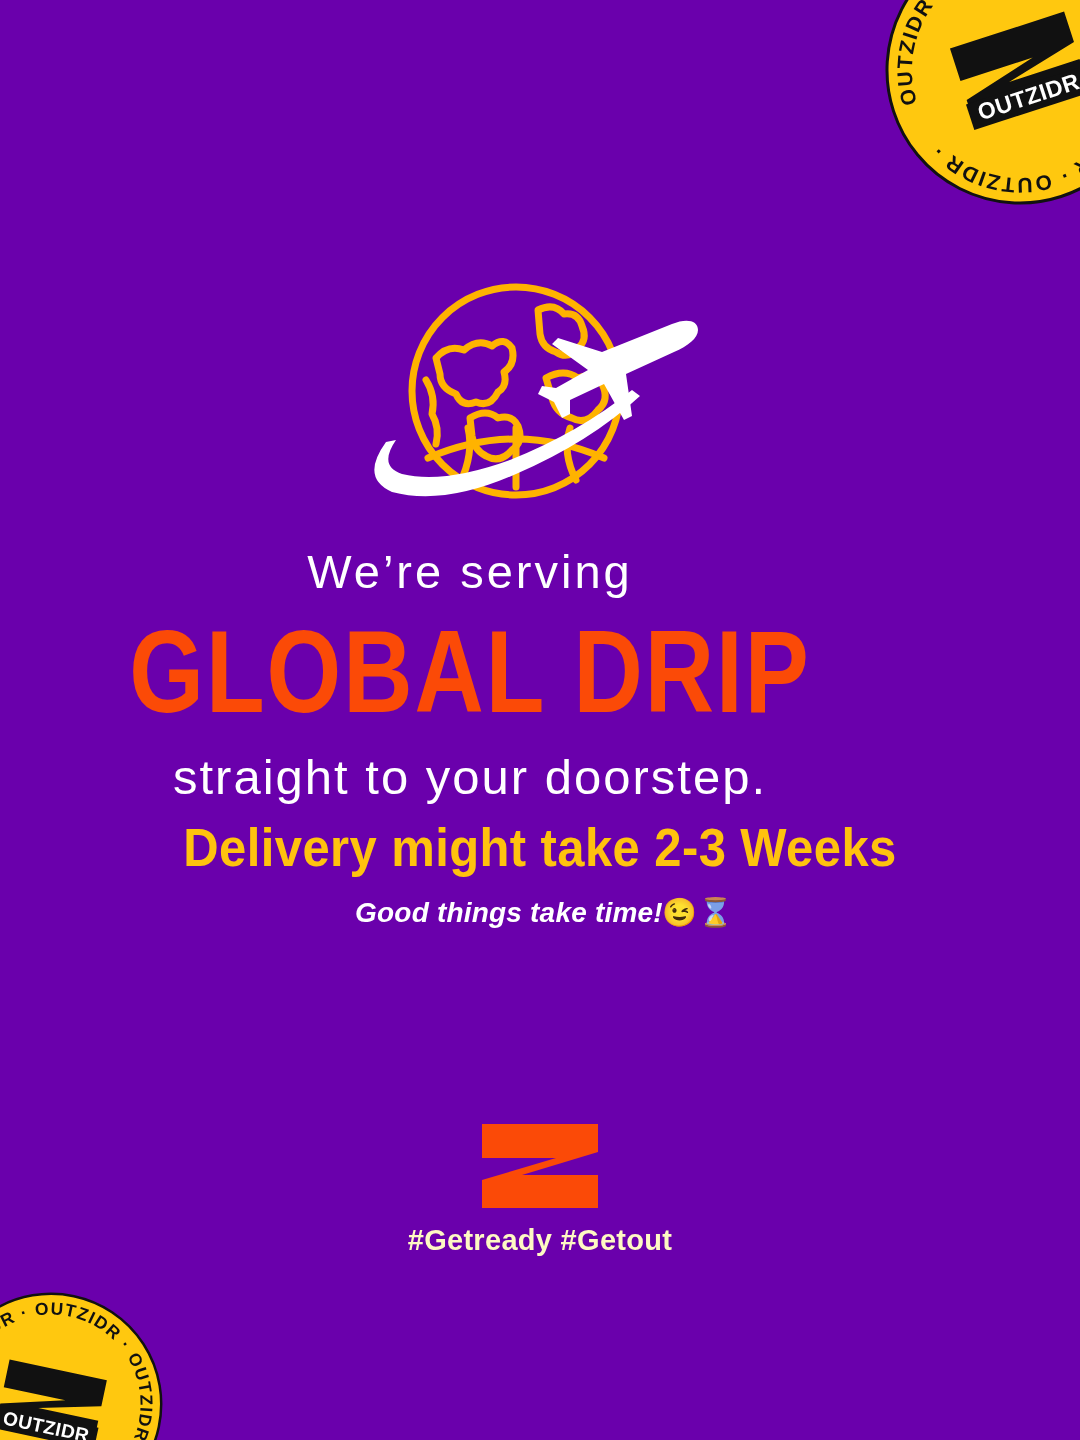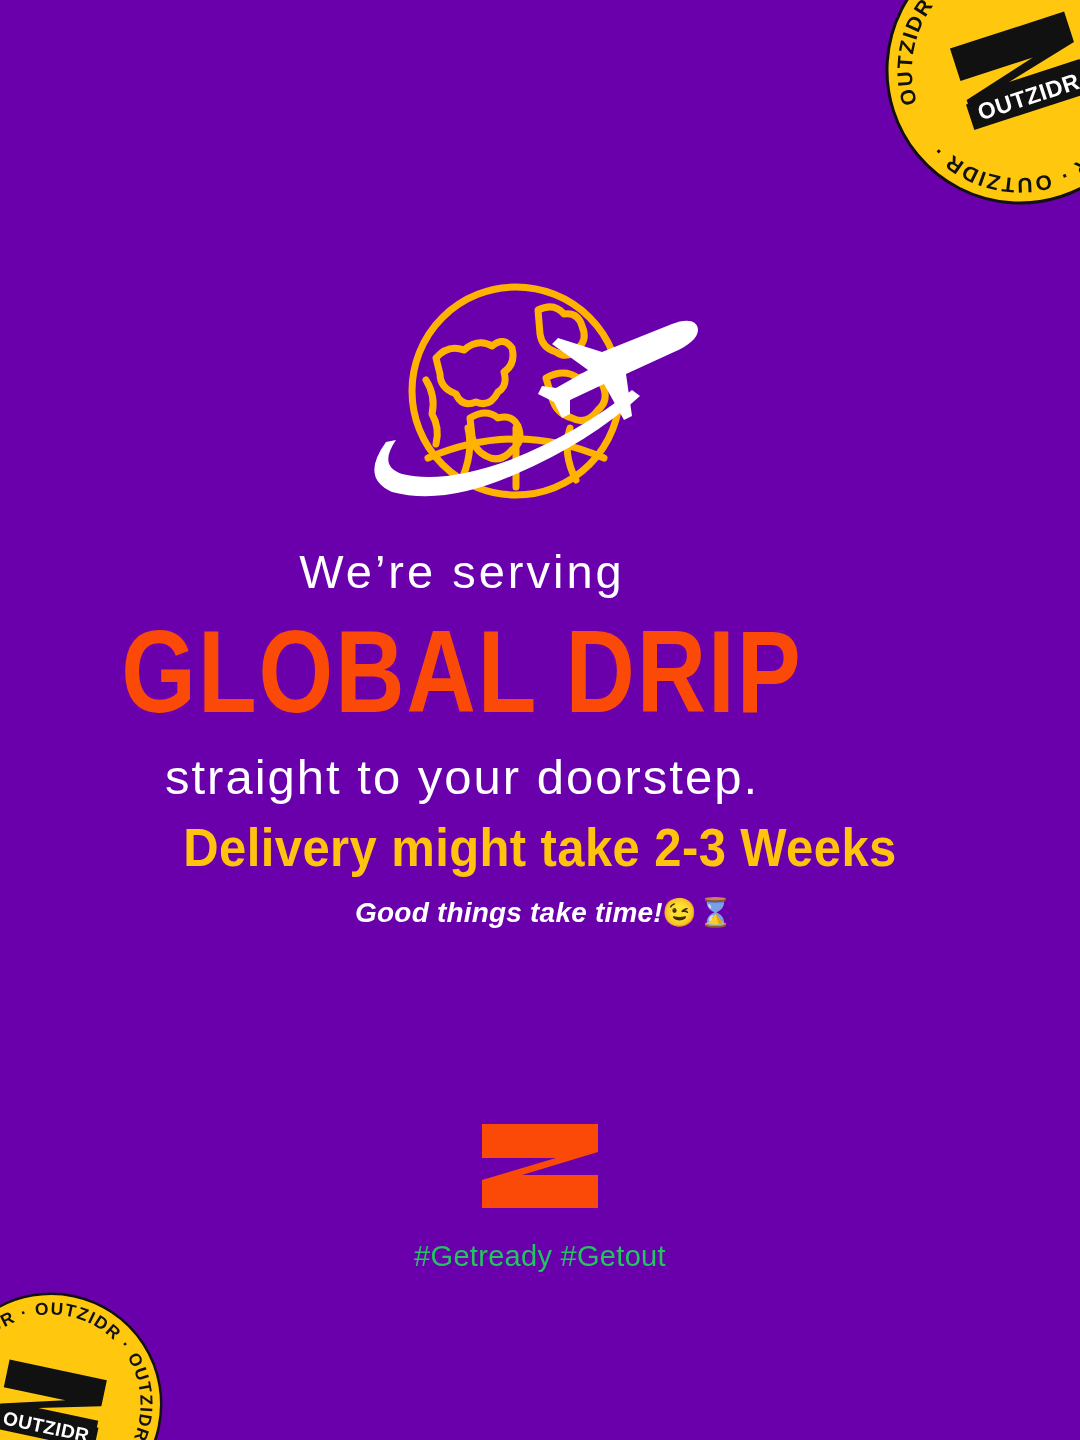--- a/index.html
+++ b/index.html
@@ -48,21 +48,21 @@
     left: 340px;
     top: 268px;
     width: 400px;
     height: 250px;
   }
   .emblem svg { display: block; width: 100%; height: 100%; }
 
   
   .headline-block {
     position: absolute;
-    left: 0;
+    left: 8px;
     top: 548px;
     width: 924px;
     text-align: center;
   }
   .line-serving {
     font-size: 47px;
     font-weight: 300;
     color: #FFFFFF;
     letter-spacing: 3.0px;
     line-height: 1.0;
@@ -129,24 +129,24 @@
     text-align: center;
   }
   .zmark {
     width: 124px;
     height: 88px;
     margin: 0 auto;
     display: block;
   }
   .hashtags {
     font-size: 29px;
-    font-weight: 400;
-    color: #22c55e;
+    font-weight: 700;
+    color: #fef9c3;
     letter-spacing: 0.3px;
-    margin: 30px 0 0 0;
+    margin: 14px 0 0 0;
   }
 </style>
 </head>
 <body>
 
 <div class="poster">
 
   <div class="badge badge-tr">
     <svg viewBox="0 0 280 280" xmlns="http://www.w3.org/2000/svg">
       <defs>

